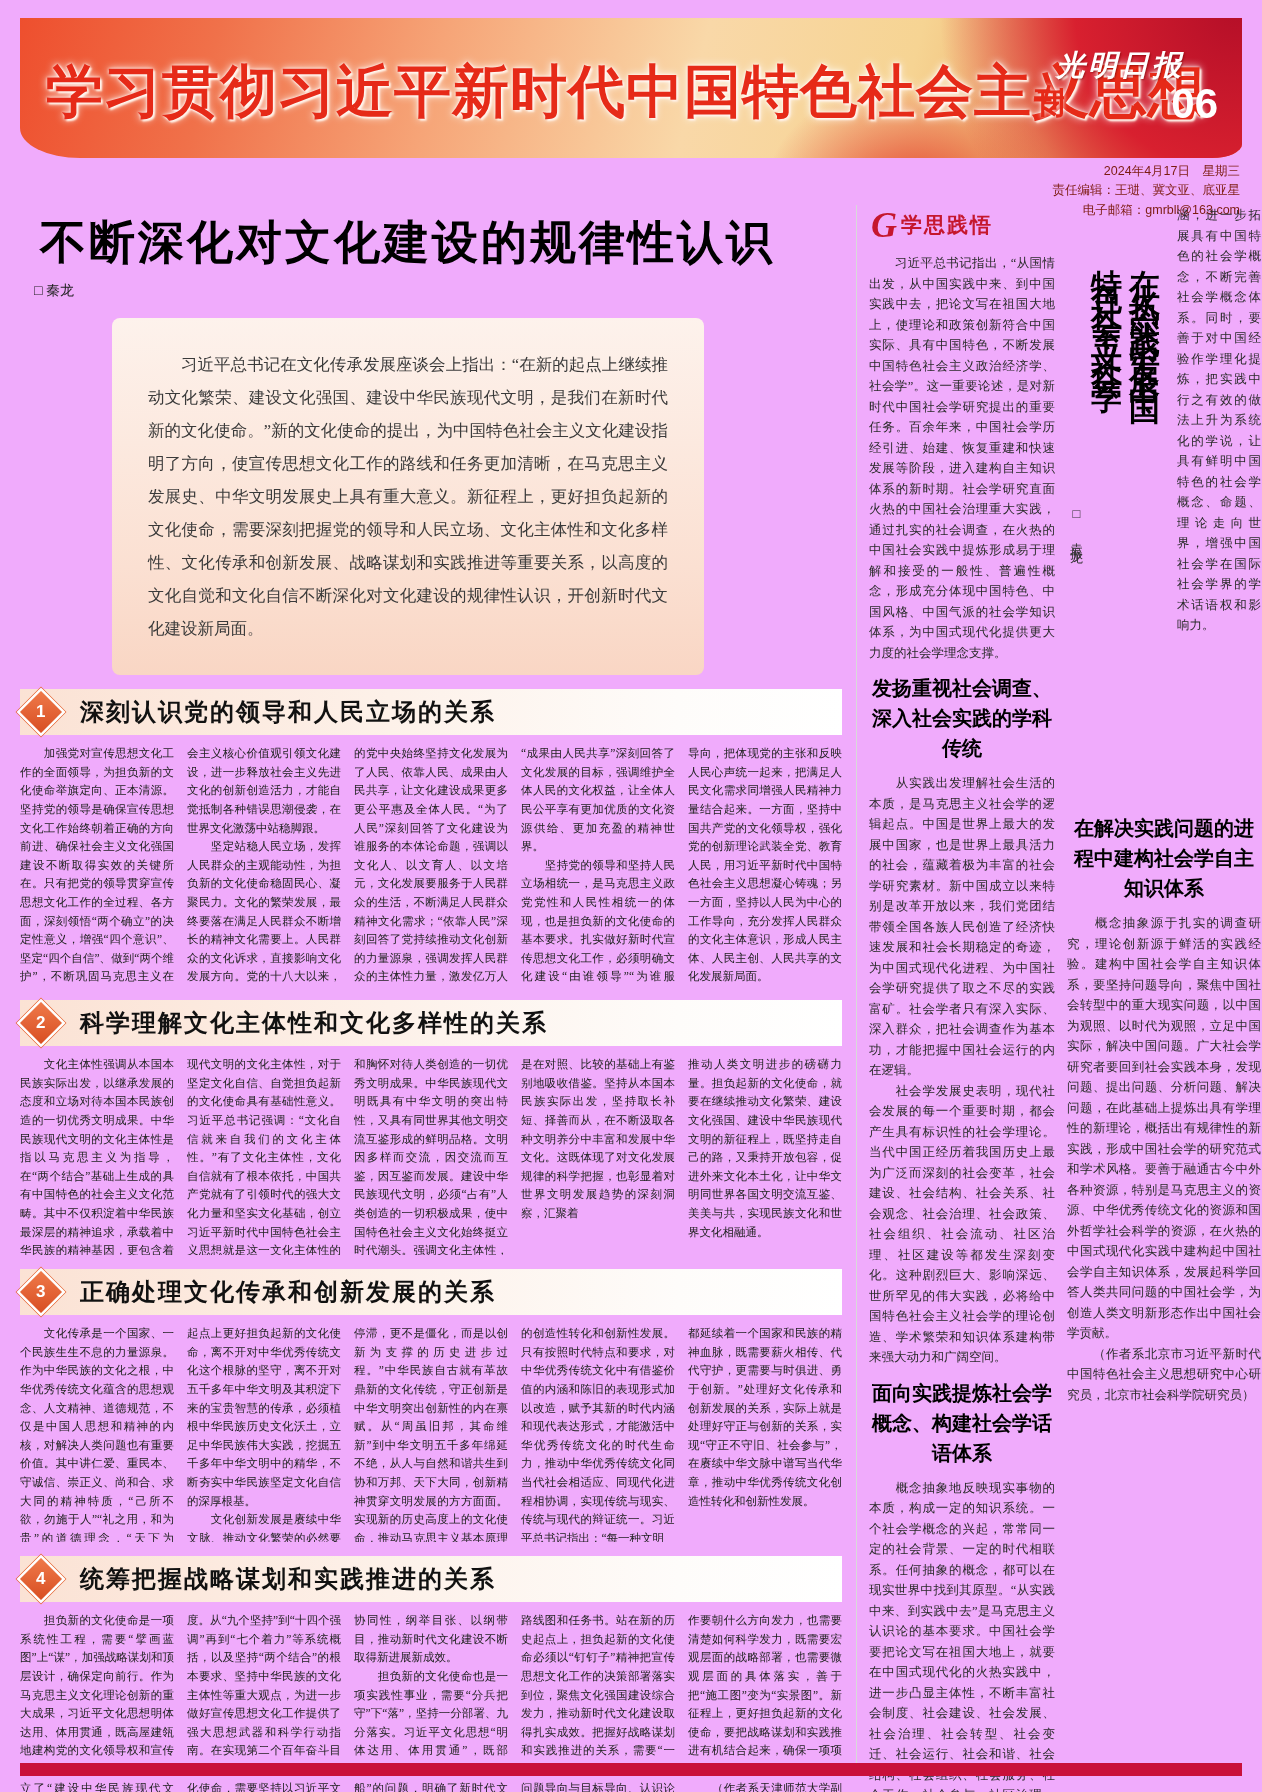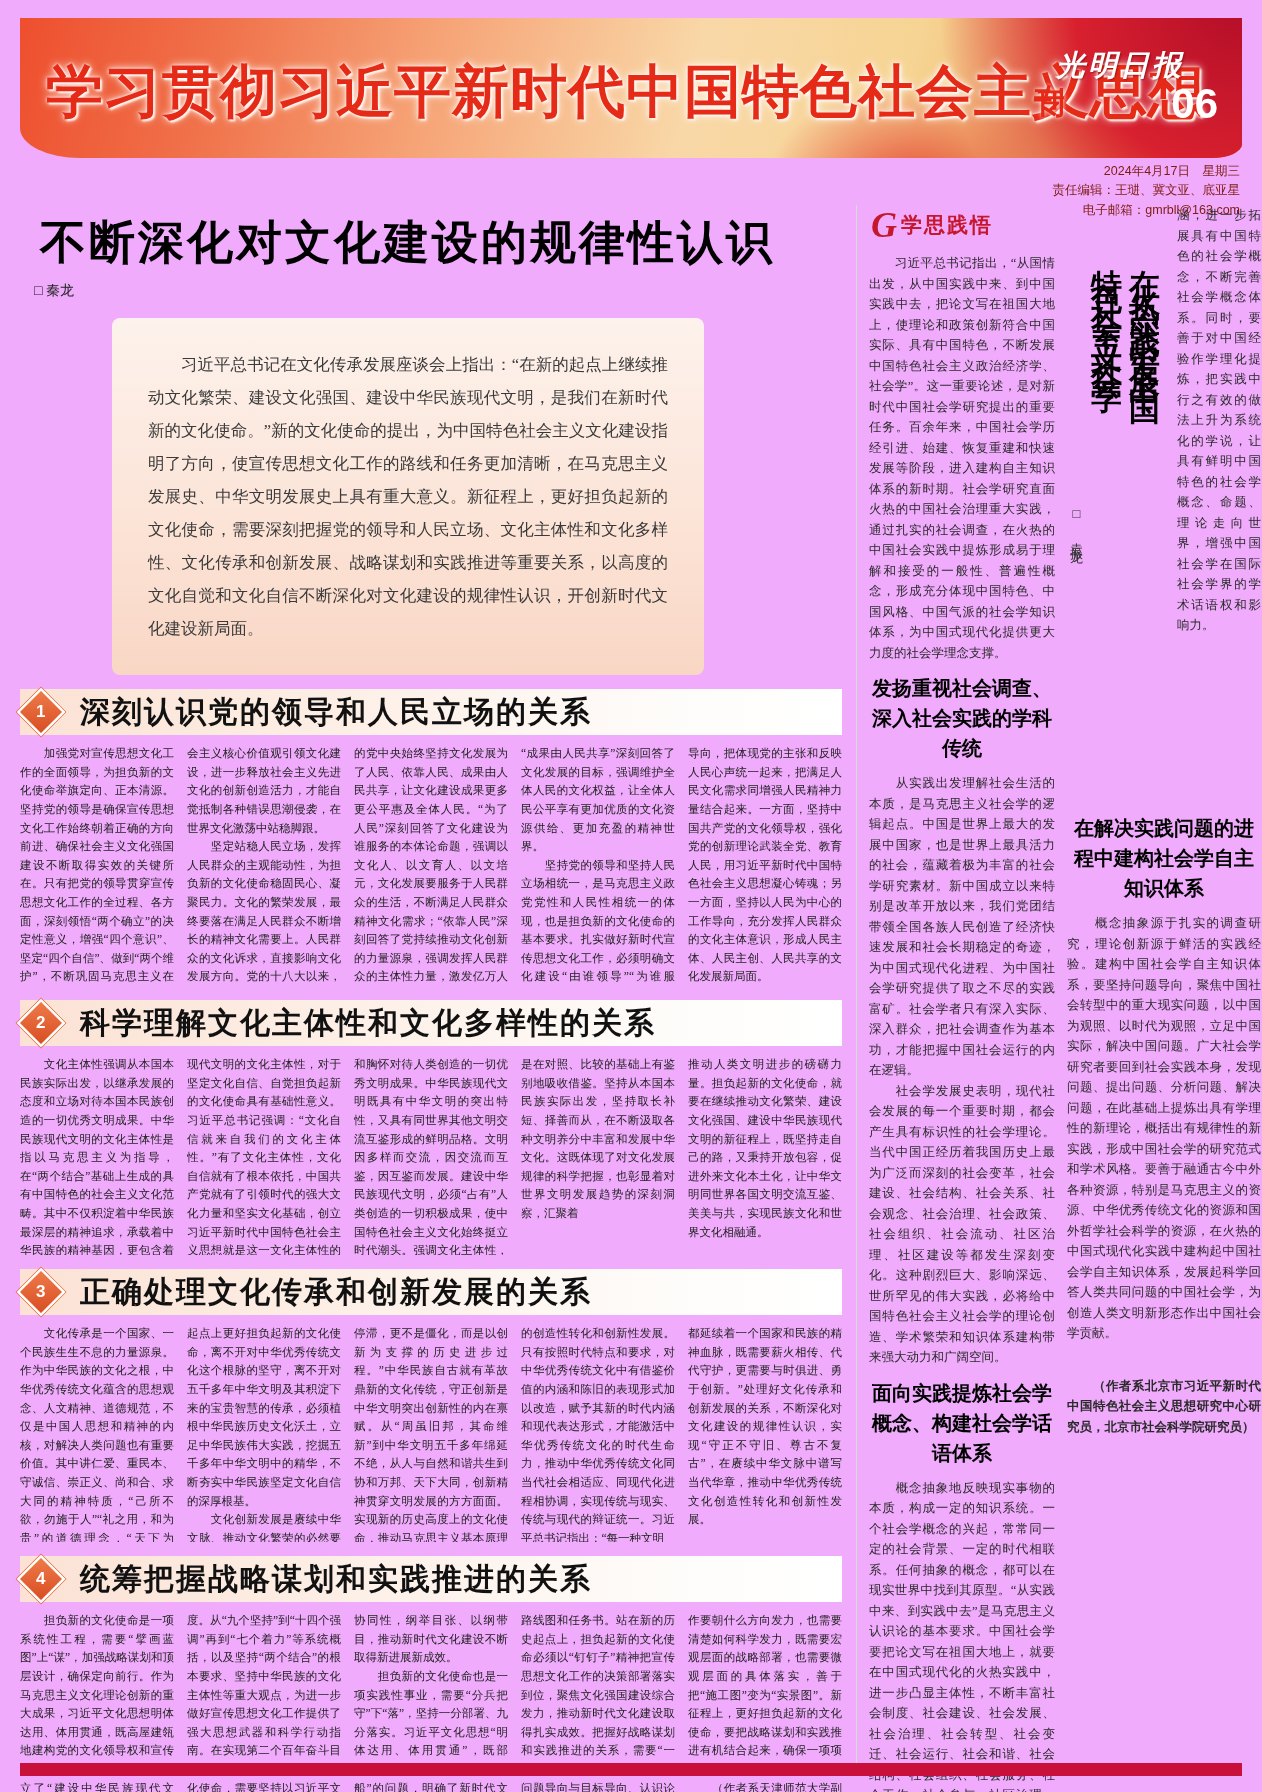--- a/index.html
+++ b/index.html
@@ -34,21 +34,21 @@
     background:linear-gradient(180deg,#fdf2ec 0%,#fbe0d2 70%,#f9d6c4 100%);
     font-size:16.5px;line-height:2.0;color:#3a3a3a;text-align:justify;}
   .introbox p{margin:0;text-indent:2em;}
   .sec-head{display:flex;align-items:center;margin-top:14px;height:46px;
     background:linear-gradient(90deg,#fbe2d4 0%,#fdf1e9 45%,#fefcfa 80%,#ffffff 100%);}
   .diamond{width:30px;height:30px;margin-left:4px;transform:rotate(45deg);
     background:linear-gradient(135deg,#ef7a4a,#d84e22);border:2px solid #fff;
     box-shadow:0 0 0 1px #e8764a;display:flex;align-items:center;justify-content:center;flex:0 0 auto;}
   .diamond span{transform:rotate(-45deg);color:#fff;font-weight:700;font-size:17px;
     font-family:"Liberation Sans",sans-serif;}
-  .sec-title{margin-left:22px;font-size:30px;font-weight:900;letter-spacing:2px;color:#111;}
+  .sec-title{margin-left:22px;font-size:24px;font-weight:900;letter-spacing:2px;color:#111;}
   .cols{display:flex;gap:13px;margin-top:9px;}
   .col{flex:1 1 0;font-size:11.5px;line-height:18.6px;text-align:justify;color:#222;
     overflow:hidden;white-space:pre-line;}
   .h248{height:242px}.h205{height:200px}.h224{height:218px}.h205b{height:200px}
   
   .right{position:absolute;left:856px;top:205px;width:392px;height:1560px;
     border-left:1px solid #d9d9d9;padding-left:12px;display:flex;gap:12px;}
   .colA{width:186px;flex:0 0 auto;}
   .colB{width:194px;flex:0 0 auto;}
   .logo-row{display:flex;align-items:center;margin:2px 0 10px 2px;}
@@ -56,21 +56,21 @@
     font-family:"Liberation Serif",serif;margin-right:4px;}
   .logo-text{font-size:21px;font-weight:900;color:#c5172e;letter-spacing:2px;
     font-family:Liberation Sans, sans-serif;}
   .rtext{font-size:12.5px;line-height:20.5px;text-align:justify;color:#2a2a2a;white-space:pre-line;}
   .rsub{font-size:20px;font-weight:900;text-align:center;line-height:1.5;margin:10px 0;color:#000;}
   .vfloat{float:left;width:100px;height:560px;margin:40px 10px 8px 0;display:flex;flex-direction:row;}
   .vby{writing-mode:vertical-rl;font-size:13px;color:#333;align-self:center;margin-right:2px;letter-spacing:4px;}
   .vline{writing-mode:vertical-rl;font-size:31px;font-weight:900;color:#000;letter-spacing:14px;
     line-height:38px;font-family:"Liberation Serif",serif;}
   .clearL{clear:left;}
-  .attr{font-weight:700;margin-top:32px;}
+  .attr{font-weight:400;}
   .bottom-bar{position:absolute;left:20px;bottom:16px;width:1222px;height:13px;background:#c9103a;}
 </style>
 </head>
 <body>
 
 <div class="page">
 
   <div class="banner">
     <div class="banner-title">学习贯彻习近平新时代中国特色社会主义思想</div>
     <div class="banner-supp">专刊</div>
@@ -126,21 +126,21 @@
           <span>3</span>
         </div>
       <div class="sec-title">正确处理文化传承和创新发展的关系</div>
     </div>
     <div class="cols h224">
       <div class="col">　　文化传承是一个国家、一个民族生生不息的力量源泉。作为中华民族的文化之根，中华优秀传统文化蕴含的思想观念、人文精神、道德规范，不仅是中国人思想和精神的内核，对解决人类问题也有重要价值。其中讲仁爱、重民本、守诚信、崇正义、尚和合、求大同的精神特质，“己所不欲，勿施于人”“礼之用，和为贵”的道德理念，“天下为公”“天下一家”的理想境界等，不论过去还是现在，都具有鲜明的民族特色和永不褪色的时代价值。在新的历史</div>
       <div class="col">起点上更好担负起新的文化使命，离不开对中华优秀传统文化这个根脉的坚守，离不开对五千多年中华文明及其积淀下来的宝贵智慧的传承，必须植根中华民族历史文化沃土，立足中华民族伟大实践，挖掘五千多年中华文明中的精华，不断夯实中华民族坚定文化自信的深厚根基。
 　　文化创新发展是赓续中华文脉、推动文化繁荣的必然要求。习近平总书记指出：“中华文明是革故鼎新、辉光日新的文明，静水深流与波澜壮阔交织。连续不是</div>
       <div class="col">停滞，更不是僵化，而是以创新为支撑的历史进步过程。”中华民族自古就有革故鼎新的文化传统，守正创新是中华文明突出创新性的内在禀赋。从“周虽旧邦，其命维新”到中华文明五千多年绵延不绝，从人与自然和谐共生到协和万邦、天下大同，创新精神贯穿文明发展的方方面面。实现新的历史高度上的文化使命，推动马克思主义基本原理同中华优秀传统文化的结合，离不开对中华优秀传统文化</div>
       <div class="col">的创造性转化和创新性发展。只有按照时代特点和要求，对中华优秀传统文化中有借鉴价值的内涵和陈旧的表现形式加以改造，赋予其新的时代内涵和现代表达形式，才能激活中华优秀传统文化的时代生命力，推动中华优秀传统文化同当代社会相适应、同现代化进程相协调，实现传统与现实、传统与现代的辩证统一。习近平总书记指出：“每一种文明</div>
-      <div class="col">都延续着一个国家和民族的精神血脉，既需要薪火相传、代代守护，更需要与时俱进、勇于创新。”处理好文化传承和创新发展的关系，不断深化对文化建设的规律性认识，实现“守正不守旧、尊古不复古”，在赓续中华文脉中谱写当代华章，推动中华优秀传统文化创造性转化和创新性发展。</div>
+      <div class="col">都延续着一个国家和民族的精神血脉，既需要薪火相传、代代守护，更需要与时俱进、勇于创新。”处理好文化传承和创新发展的关系，实际上就是处理好守正与创新的关系，实现“守正不守旧、社会参与”，在赓续中华文脉中谱写当代华章，推动中华优秀传统文化创造性转化和创新性发展。</div>
     </div>
 
     <div class="sec-head">
       <div class="diamond">
           <span>4</span>
         </div>
       <div class="sec-title">统筹把握战略谋划和实践推进的关系</div>
     </div>
     <div class="cols h205b">
       <div class="col">　　担负新的文化使命是一项系统性工程，需要“擘画蓝图”上“谋”，加强战略谋划和顶层设计，确保定向前行。作为马克思主义文化理论创新的重大成果，习近平文化思想明体达用、体用贯通，既高屋建瓴地建构党的文化领导权和宣传思想文化工作的总体布局，确立了“建设中华民族现代文明”这一新的文化使命，使党对宣传思想文化工作的认识达到了一个新高</div>

